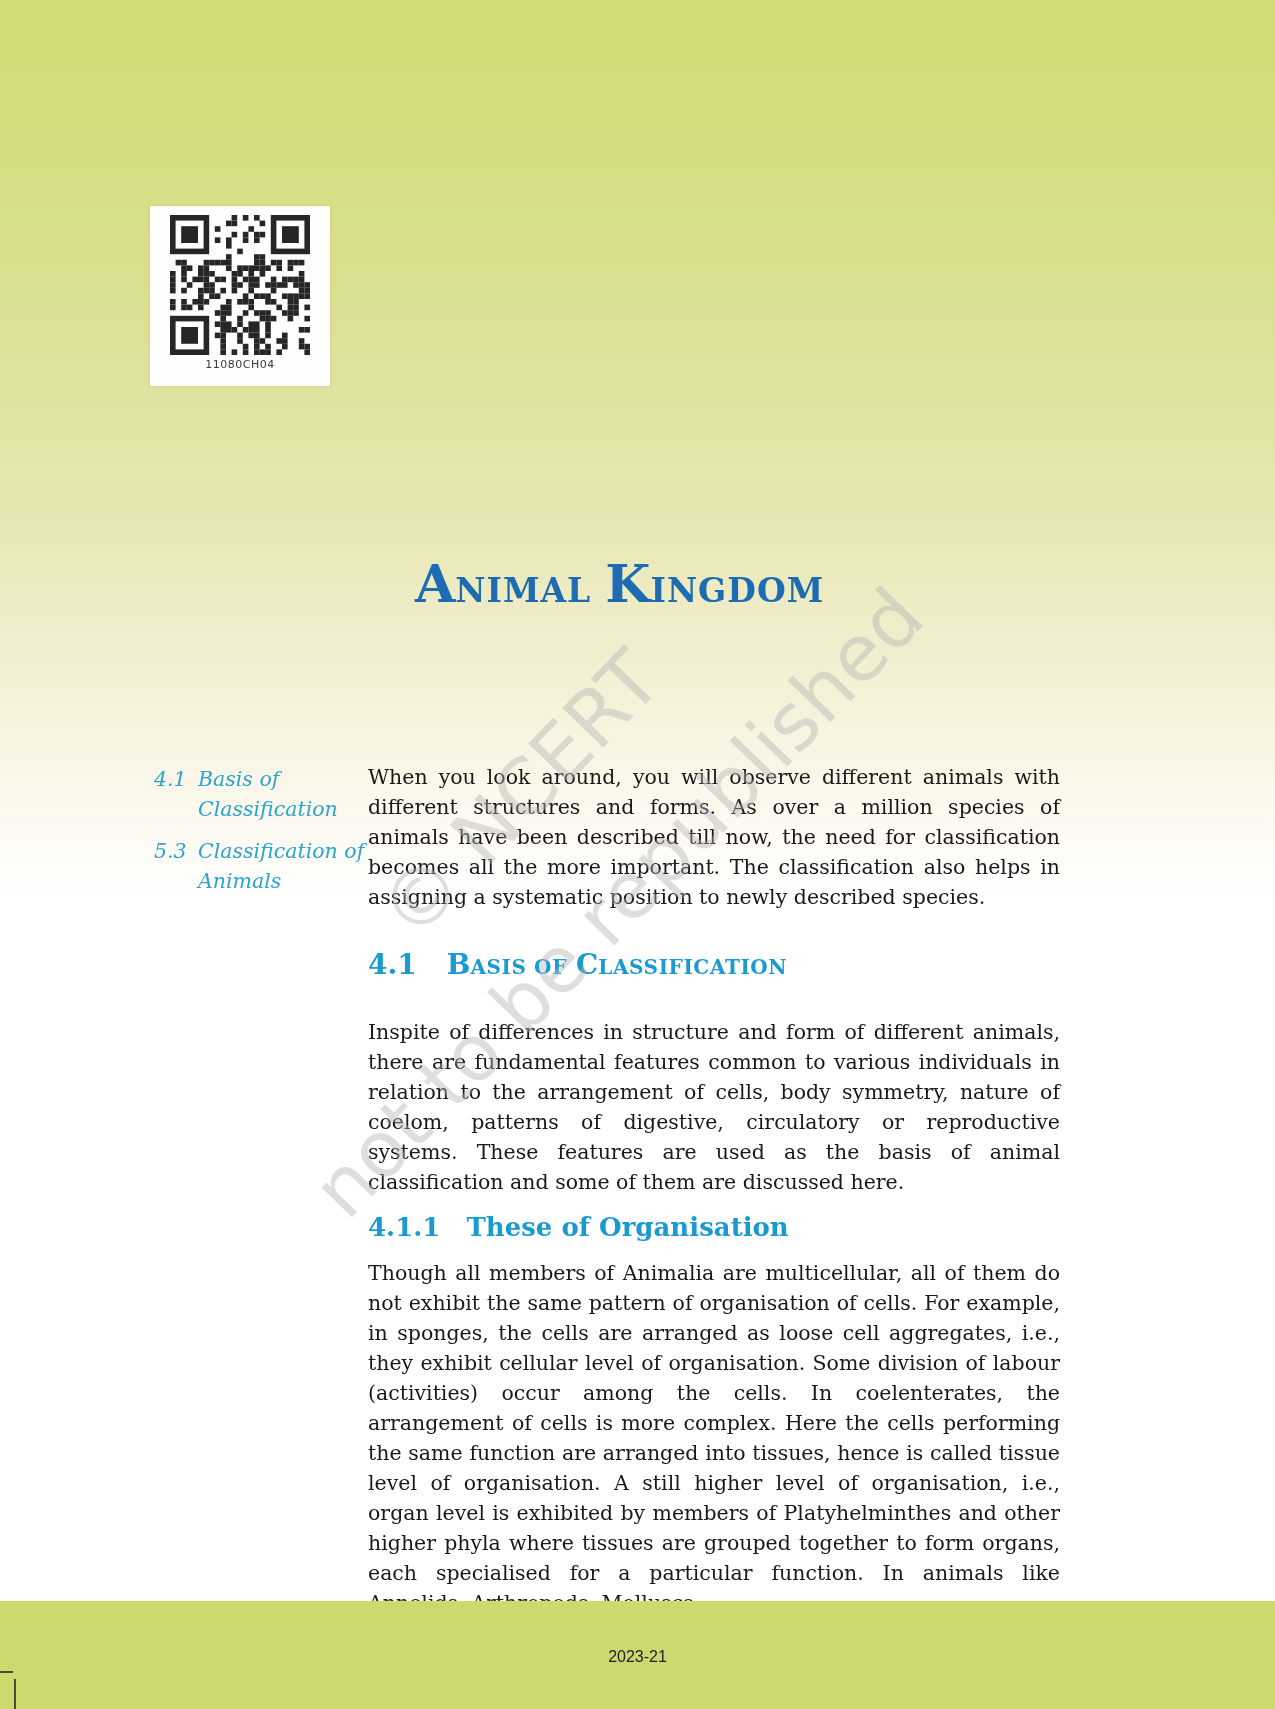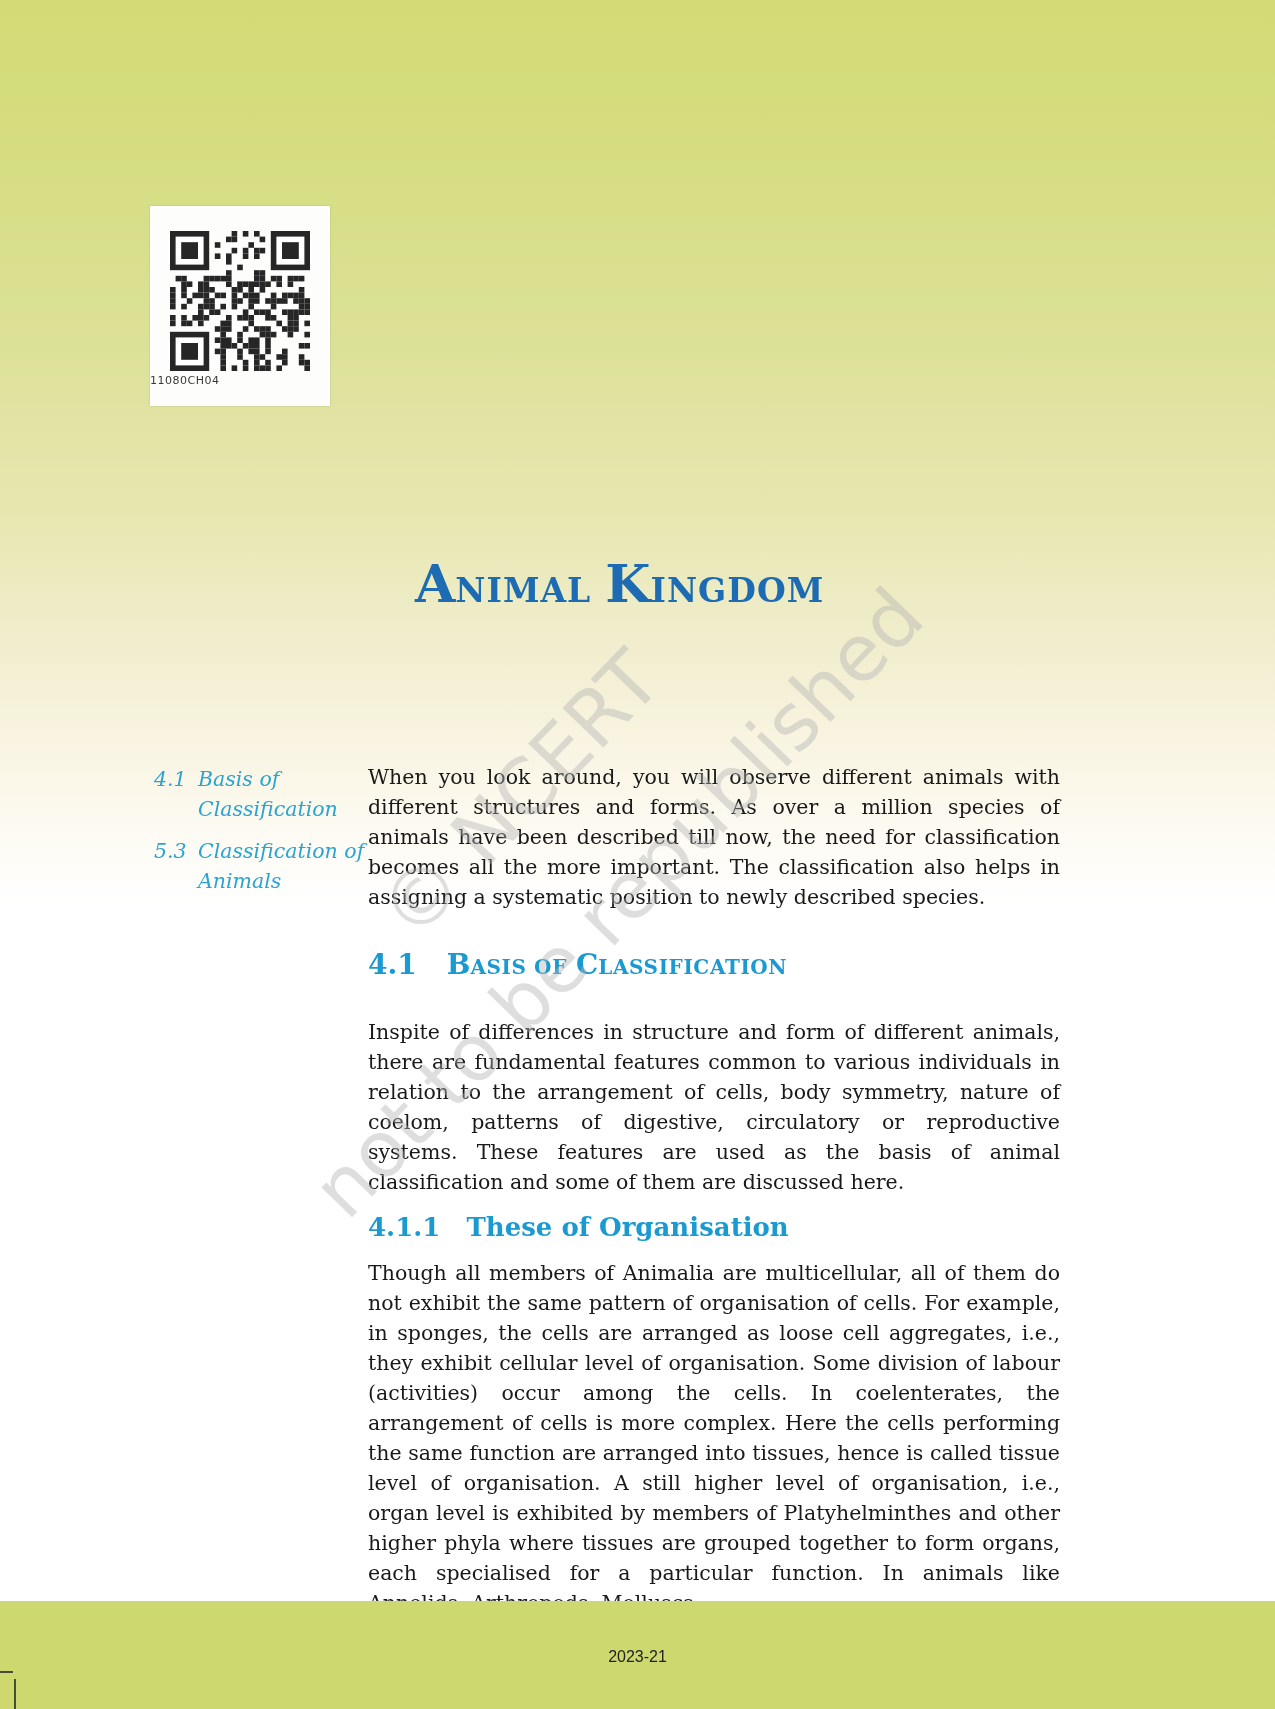--- a/index.html
+++ b/index.html
@@ -17,22 +17,22 @@
     font-family:"Liberation Sans", sans-serif; font-size:16px; color:#222; }
   
   .crop-h { position:absolute; left:0; top:1671px; width:13px; height:2px; background:#4a4a3a; }
   .crop-v { position:absolute; left:14px; top:1679px; width:2px; height:30px; background:#4a4a3a; }
   
   .wm { position:absolute; white-space:nowrap; color:#b3b3b3; opacity:.42;
     font-family:"DejaVu Sans", sans-serif; pointer-events:none; z-index:5; }
   .wm1 { left:520px; top:795px; font-size:78px; transform:translate(-50%,-50%) rotate(-46deg); }
   .wm2 { left:618px; top:903px; font-size:78px; transform:translate(-50%,-50%) rotate(-46deg); }
   
-  .qr-card { position:absolute; left:150px; top:206px; width:180px; height:200px;
-    background:#fdfdfb; box-shadow:0 0 2px rgba(0,0,0,.15); text-align:left; padding-top:25px; }
+  .qr-card { position:absolute; left:150px; top:206px; width:180px; height:180px;
+    background:#fdfdfb; box-shadow:0 0 2px rgba(0,0,0,.15); text-align:center; padding-top:9px; }
   .qr-card svg { display:block; margin:0 auto; }
   .qr-label { margin-top:3px; font-family:"DejaVu Sans", sans-serif; font-size:11px; color:#3a3a3a; letter-spacing:.5px; }
   
   .chapter { position:absolute; left:415px; top:558px; color:var(--chapter-blue,#1d6cb3); font-weight:bold; }
   .ch-line { line-height:1; }
   .ch-line + .ch-line { margin-top:22px; }
   .big { font-size:52px; }
   .sc  { font-size:33px; letter-spacing:1px; }
   .ch-num { font-size:50px; margin-left:22px; }
   .word + .word { margin-left:14px; }

